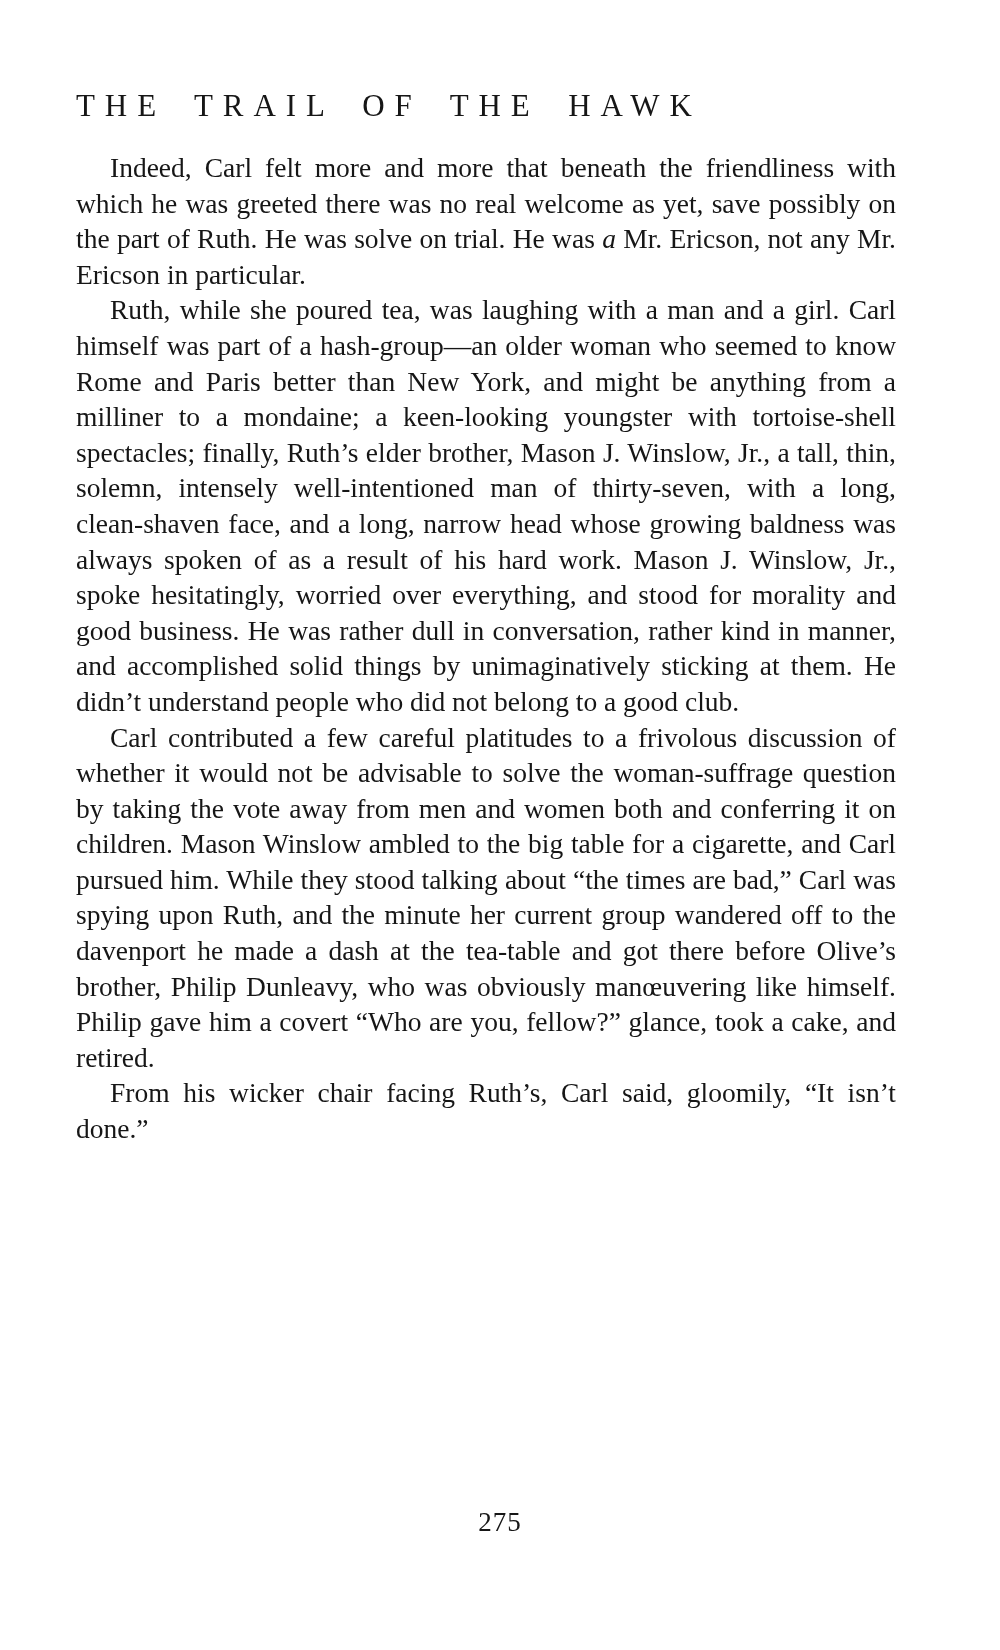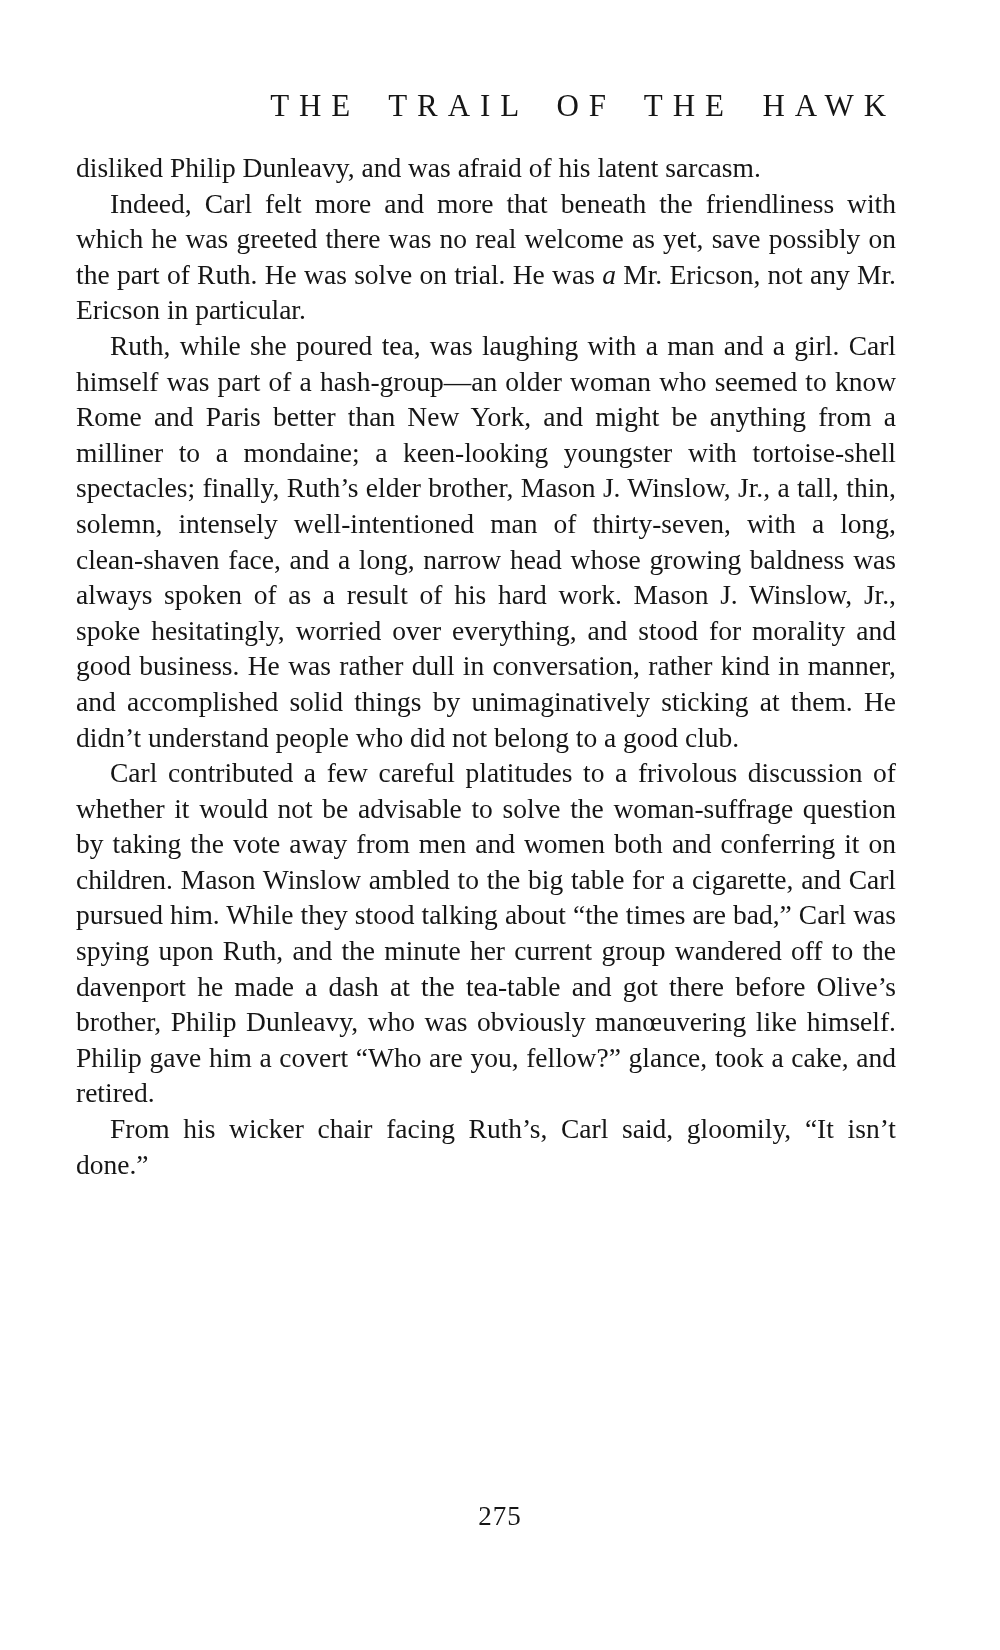--- a/index.html
+++ b/index.html
@@ -18,21 +18,21 @@
   }
   .page {
     width: 1000px;
     height: 1650px;
     padding: 88px 104px 0 76px;
     position: relative;
   }
   .running-head {
     font-size: 31px;
     font-weight: 400;
-    text-align: right;
+    text-align: left;
     letter-spacing: 0.32em;
     word-spacing: 0.35em;
     margin: 0 0 26px 0;
     white-space: nowrap;
   }
   .body-text {
     font-size: 27.5px;
     line-height: 35.6px;
     text-align: justify;
     text-justify: inter-word;
@@ -43,34 +43,33 @@
   .body-text p.indent {
     text-indent: 34px;
   }
   .body-text i {
     font-style: italic;
   }
   .page-number {
     position: absolute;
     left: 0;
     width: 100%;
-    bottom: 118px;
+    bottom: 112px;
     text-align: center;
     font-size: 27px;
     letter-spacing: 0.04em;
   }
 </style>
 </head>
 <body>
 
 <div class="page">
   <h1 class="running-head">THE TRAIL OF THE HAWK</h1>
 
   <div class="body-text" id="paragraphs">
-      <p><span>disliked Philip Dunleavy, and was afraid of his latent sarcasm.</span></p>
       <p class="indent"><span>Indeed, Carl felt more and more that beneath the friendliness with which he was greeted there was no real welcome as yet, save possibly on the part of Ruth.  He was solve on trial.  He was </span><i>a</i><span> Mr. Ericson, not any Mr. Ericson in particular.</span></p>
       <p class="indent"><span>Ruth, while she poured tea, was laughing with a man and a girl.  Carl himself was part of a hash-group—an older woman who seemed to know Rome and Paris better than New York, and might be anything from a milliner to a mondaine; a keen-looking youngster with tortoise-shell spectacles; finally, Ruth’s elder brother, Mason J. Winslow, Jr., a tall, thin, solemn, intensely well-intentioned man of thirty-seven, with a long, clean-shaven face, and a long, narrow head whose growing baldness was always spoken of as a result of his hard work.  Mason J. Winslow, Jr., spoke hesitatingly, worried over everything, and stood for morality and good business.  He was rather dull in conversation, rather kind in manner, and accomplished solid things by unimaginatively sticking at them.  He didn’t understand people who did not belong to a good club.</span></p>
       <p class="indent"><span>Carl contributed a few careful platitudes to a frivolous discussion of whether it would not be advisable to solve the woman-suffrage question by taking the vote away from men and women both and conferring it on children.  Mason Winslow ambled to the big table for a cigarette, and Carl pursued him.  While they stood talking about “the times are bad,” Carl was spying upon Ruth, and the minute her current group wandered off to the davenport he made a dash at the tea-table and got there before Olive’s brother, Philip Dunleavy, who was obviously manœuvering like himself.  Philip gave him a covert “Who are you, fellow?” glance, took a cake, and retired.</span></p>
       <p class="indent"><span>From his wicker chair facing Ruth’s, Carl said, gloomily, “It isn’t done.”</span></p>
     </div>
 
   <div class="page-number">275</div>
 </div>
 
 </body></html>

